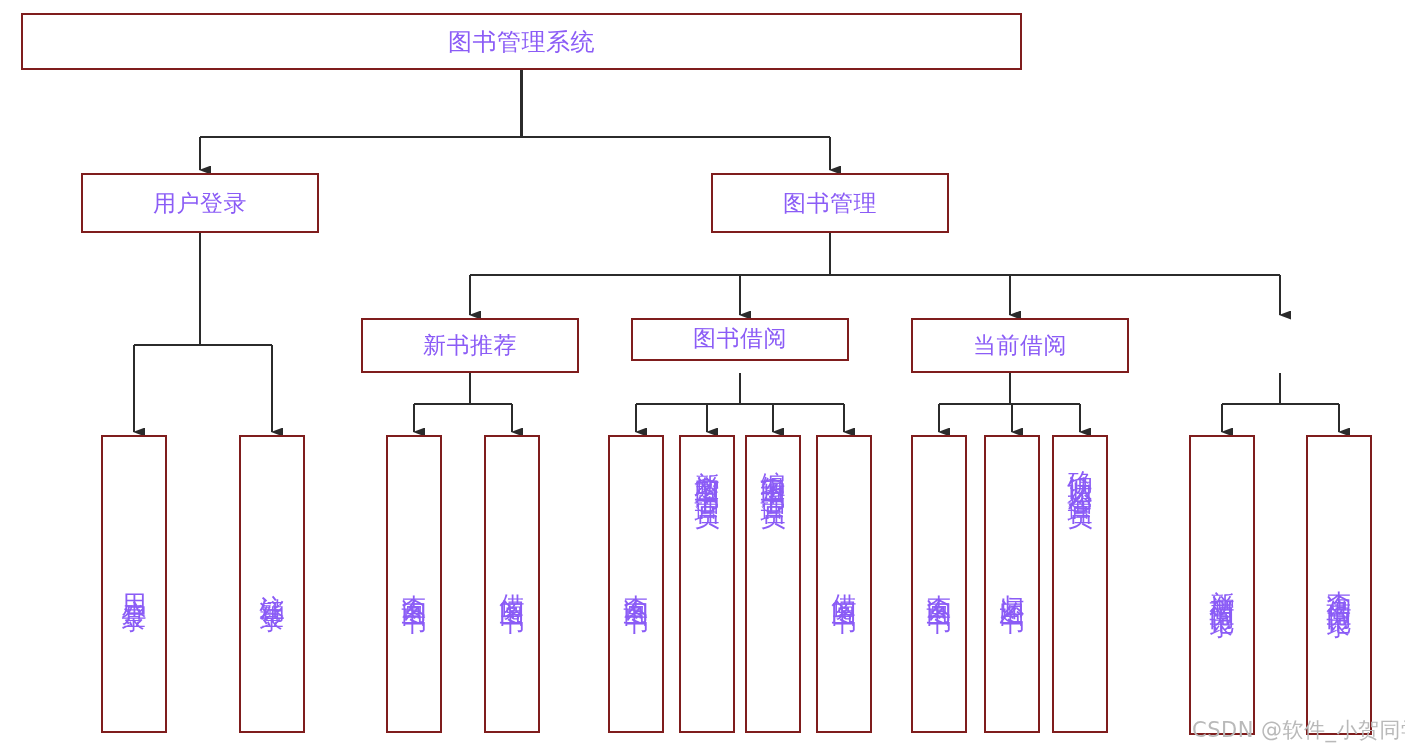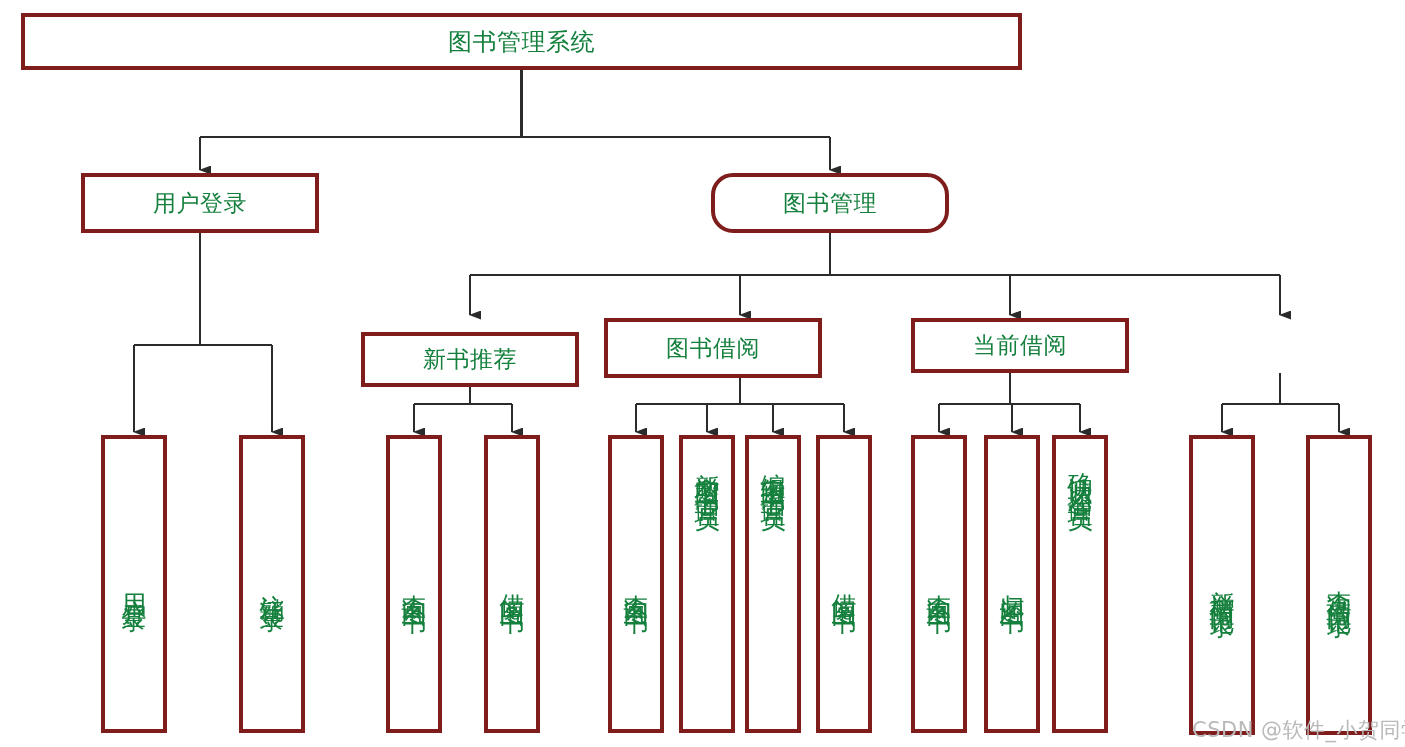--- a/index.html
+++ b/index.html
@@ -25,25 +25,25 @@
     left: 0;
     top: 0;
     width: 1405px;
     height: 747px;
     pointer-events: none;
   }
   .node {
     position: absolute;
     box-sizing: border-box;
     background: #ffffff;
-    border: 4px solid #7f1d1d;
+    border: 2px solid #7f1d1d;
     display: flex;
     align-items: center;
     justify-content: center;
-    color: #15803d;
+    color: #8b5cf6;
     z-index: 2;
   }
   .node-label {
     display: block;
     text-align: center;
     line-height: 1.25;
     letter-spacing: 0.5px;
     white-space: nowrap;
   }
   
@@ -135,28 +135,28 @@
     </g>
   </svg>
 
   <div class="node horiz root" style="left:21px; top:13px; width:1001px; height:57px;">
     <span class="node-label">图书管理系统</span>
   </div>
 
   <div class="node horiz" style="left:81px; top:173px; width:238px; height:60px;">
     <span class="node-label">用户登录</span>
   </div>
-  <div class="node horiz" style="left:711px; top:173px; width:238px; height:60px;border-radius:22px;">
+  <div class="node horiz" style="left:711px; top:173px; width:238px; height:60px;">
     <span class="node-label">图书管理</span>
   </div>
 
-  <div class="node horiz" style="left:361px; top:332px; width:218px; height:55px;">
+  <div class="node horiz" style="left:361px; top:318px; width:218px; height:55px;">
     <span class="node-label">新书推荐</span>
   </div>
-  <div class="node horiz" style="left:604px; top:318px; width:218px; height:60px;">
+  <div class="node horiz" style="left:631px; top:318px; width:218px; height:43px;font-family:Liberation Serif, serif;">
     <span class="node-label">图书借阅</span>
   </div>
   <div class="node horiz" style="left:901px; top:318px; width:218px; height:55px;margin-left:10px;">
     <span class="node-label">当前借阅</span>
   </div>
 
   <div class="node vert centered" style="left:101px; top:435px; width:66px; height:298px;">
     <span class="node-label">用户登录</span>
   </div>
   <div class="node vert centered" style="left:239px; top:435px; width:66px; height:298px;">

